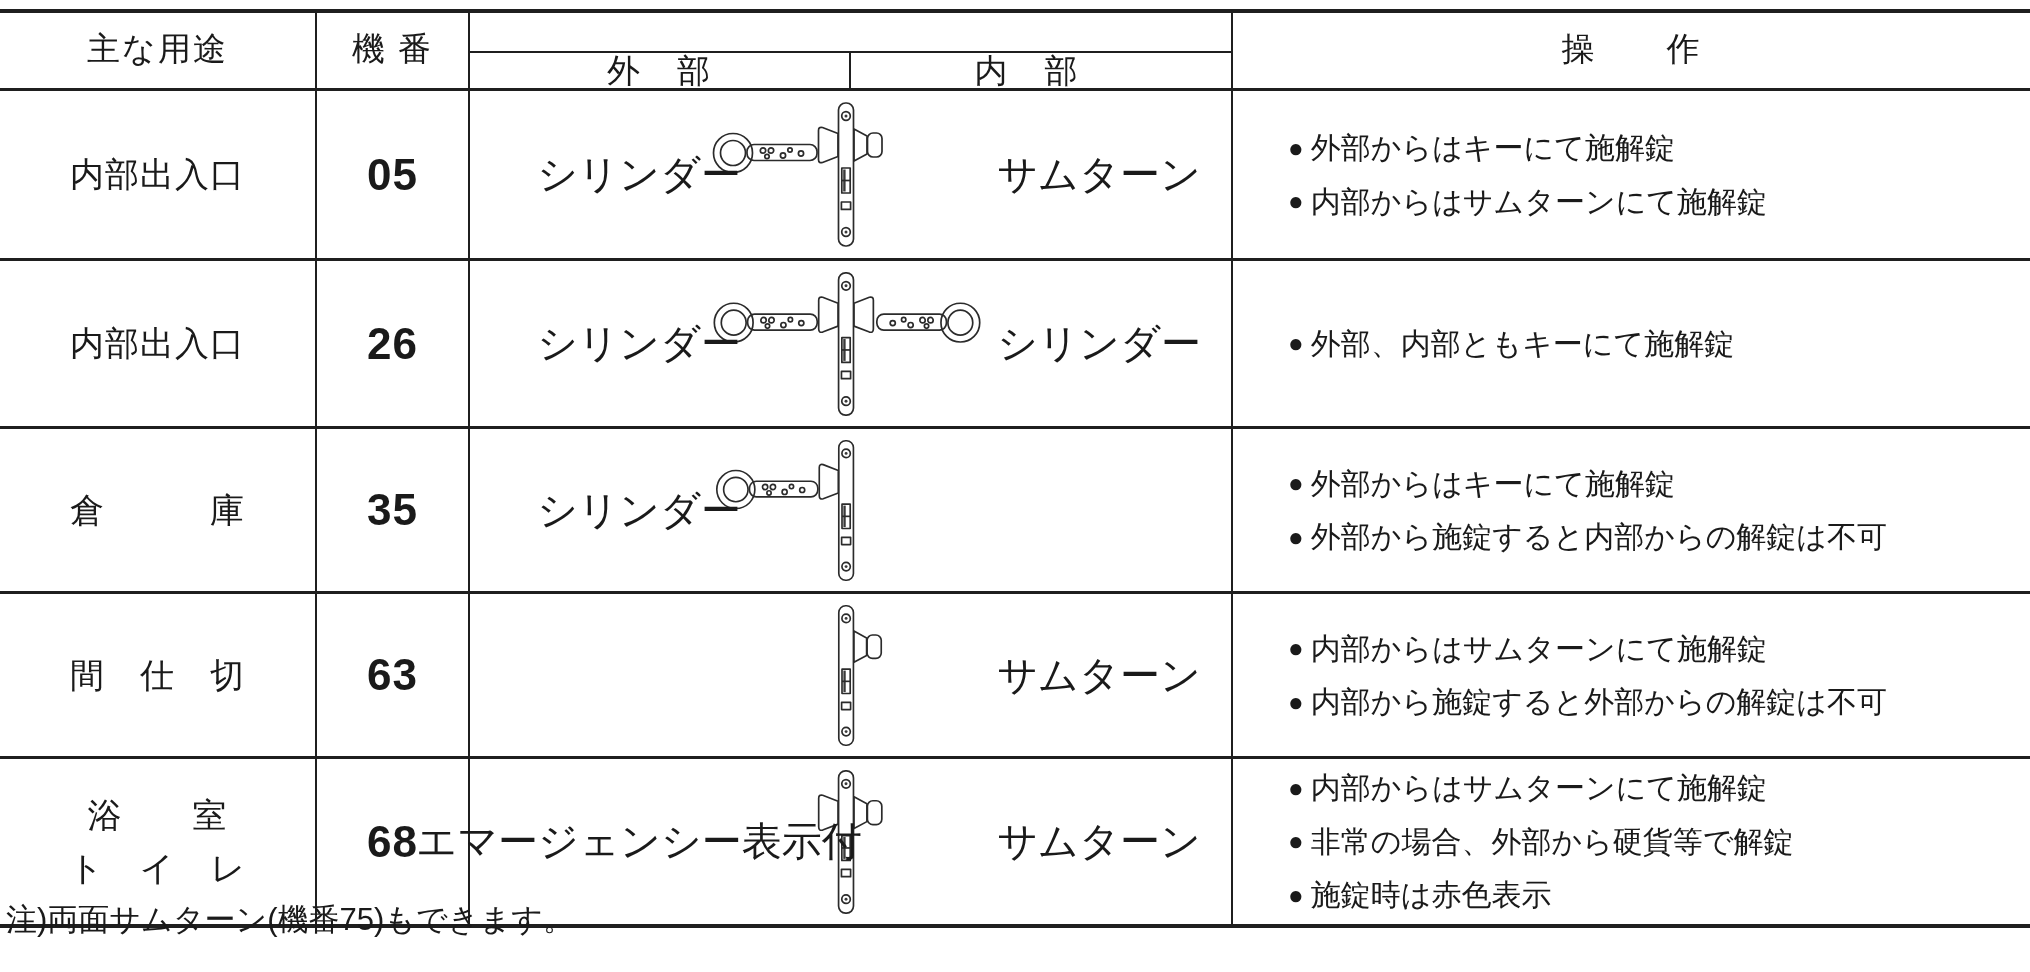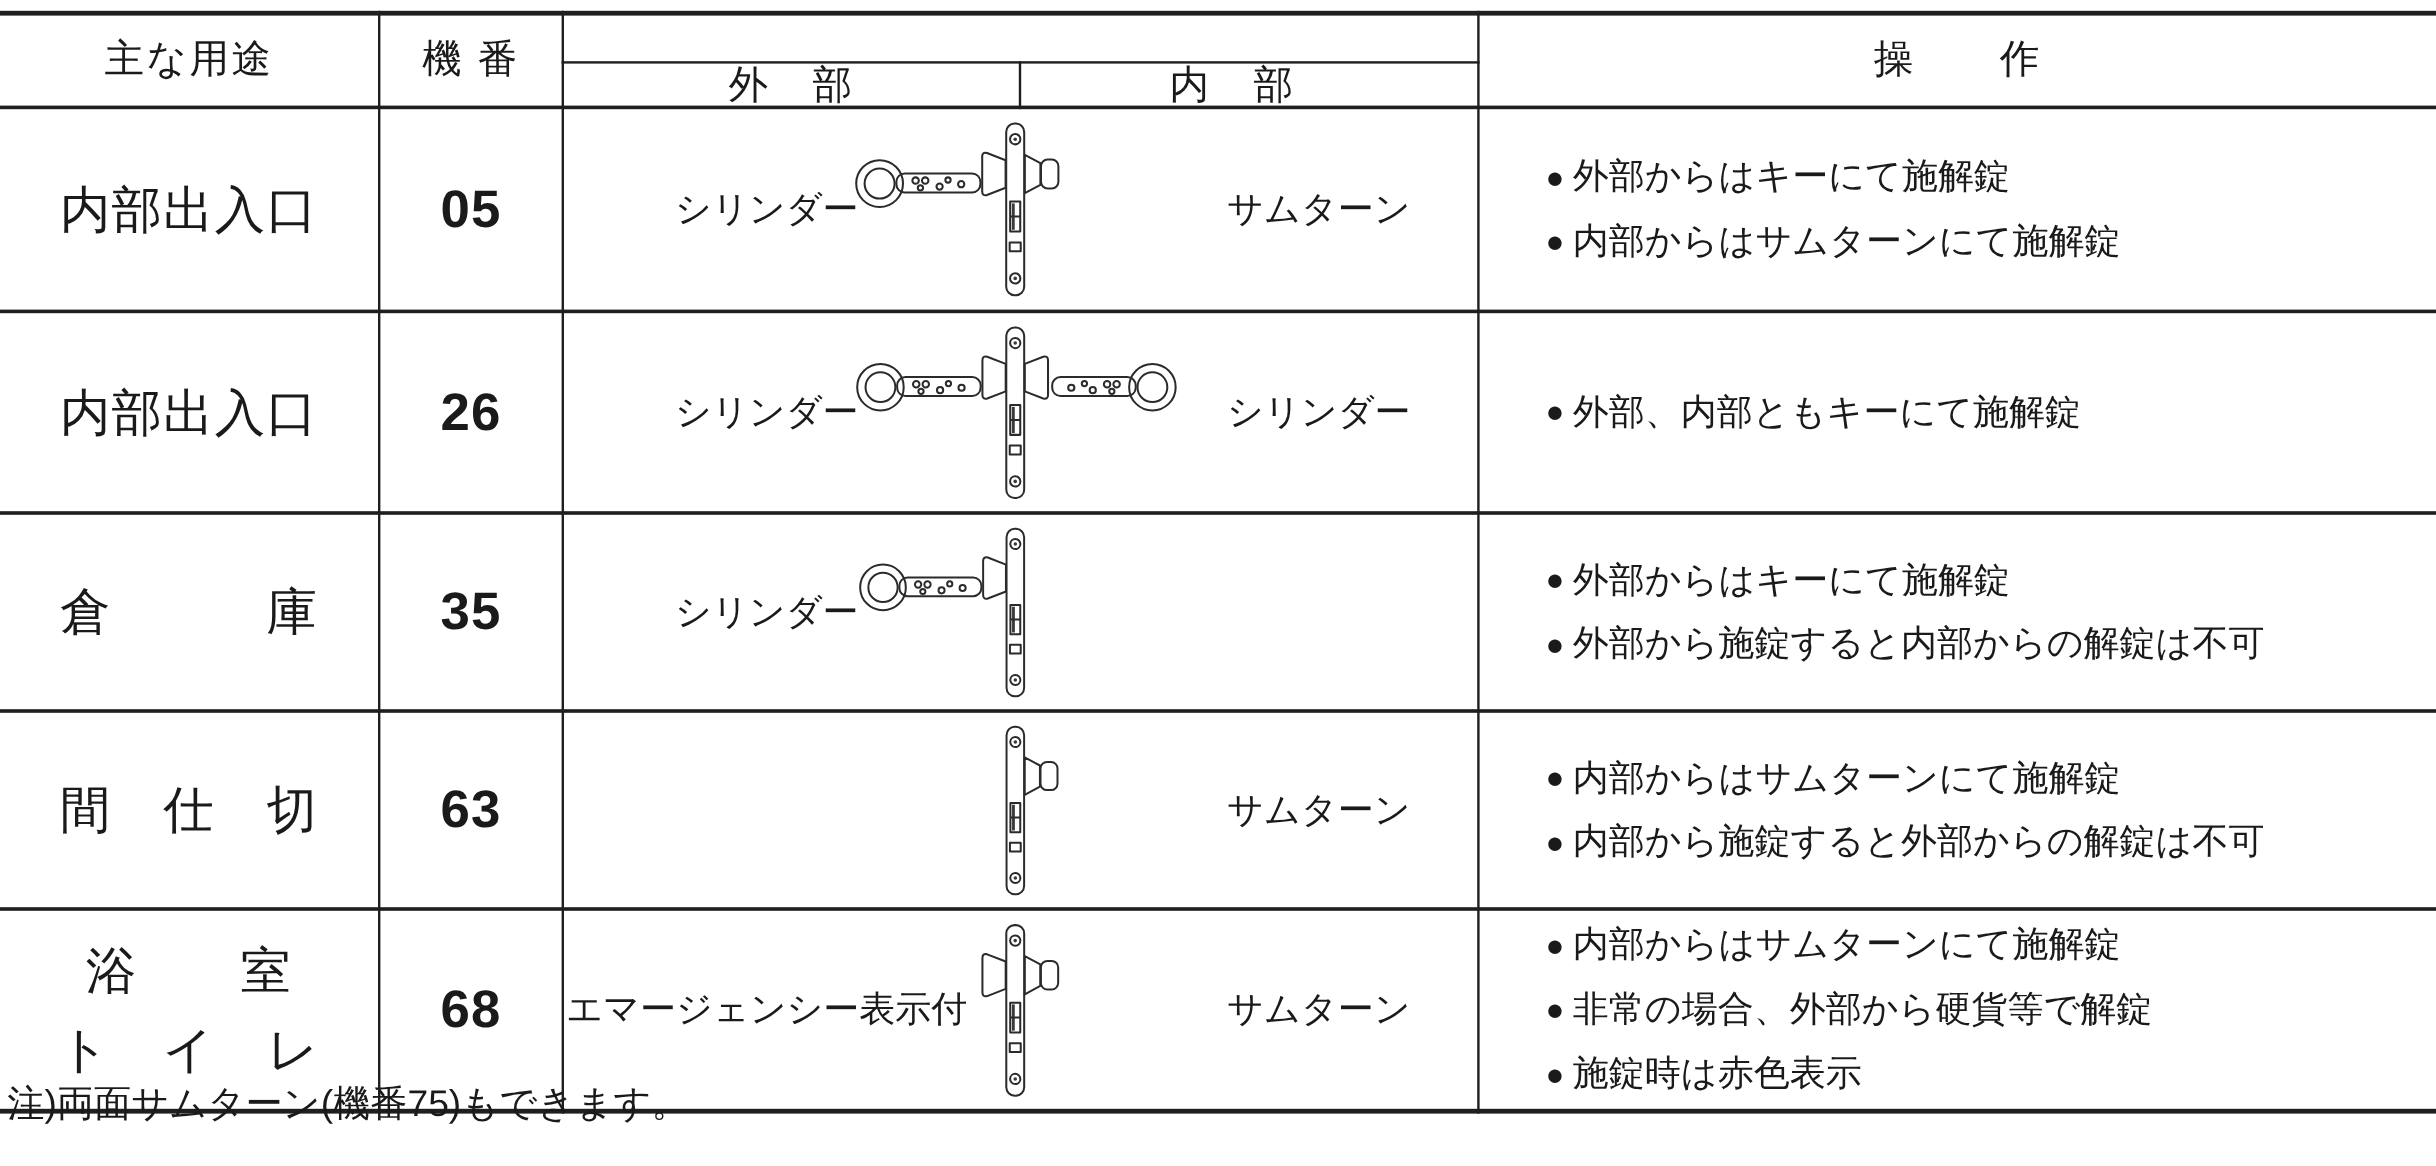--- a/index.html
+++ b/index.html
@@ -4,23 +4,23 @@
 <style>
   html,body { margin:0; padding:0; background:#ffffff; }
   .page {
     position:relative; width:2030px; height:972px; background:#fff;
     font-family:"Liberation Sans","DejaVu Sans",sans-serif; color:#1a1a1a;
     overflow:hidden;
   }
   .line { position:absolute; background:#1f1f1f; }
   .cell { position:absolute; display:flex; align-items:center; justify-content:center; }
   .hdr  { font-size:33px; letter-spacing:2px; white-space:nowrap; }
-  .usage { font-size:42px; letter-spacing:1px; white-space:nowrap; text-align:center; line-height:1.55; }
+  .usage { font-size:34px; letter-spacing:1px; white-space:nowrap; text-align:center; line-height:1.55; }
   .machno { font-size:44px; font-weight:700; letter-spacing:1px; }
-  .sublabel { font-size:30px; white-space:nowrap; }
+  .sublabel { font-size:40px; white-space:nowrap; }
   .ops { flex-direction:column; align-items:flex-start; justify-content:center;
          padding-left:55px; box-sizing:border-box; font-size:30px; line-height:1.78; }
   .op { display:flex; align-items:center; white-space:nowrap; }
   .bullet { font-size:26px; margin-right:7px; }
   .footnote { position:absolute; left:6px; top:899px; font-size:31px; white-space:nowrap; }
   .device { position:absolute; left:469px; width:763px; }
   svg .ln { fill:none; stroke:#2b2b2b; stroke-width:1.7; stroke-linejoin:round; }
   svg .fl { fill:#3a3a3a; stroke:none; }
   .defs { position:absolute; width:0; height:0; overflow:hidden; }
 </style>

